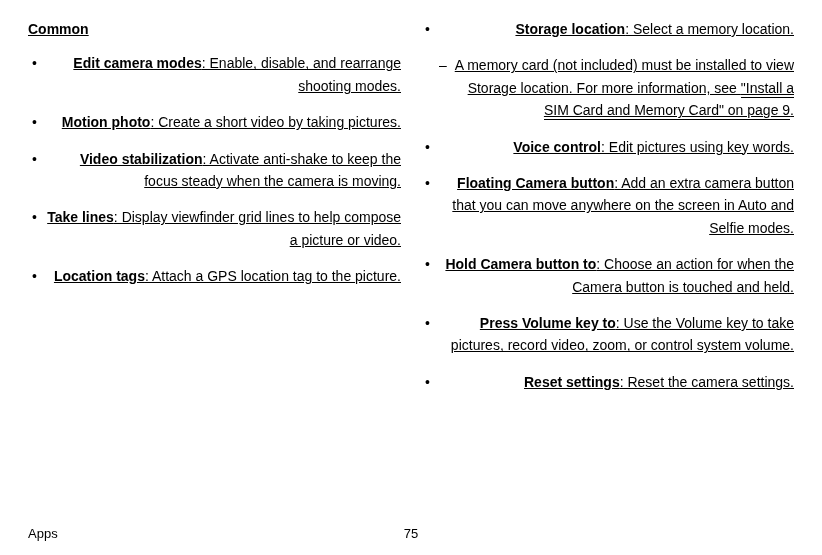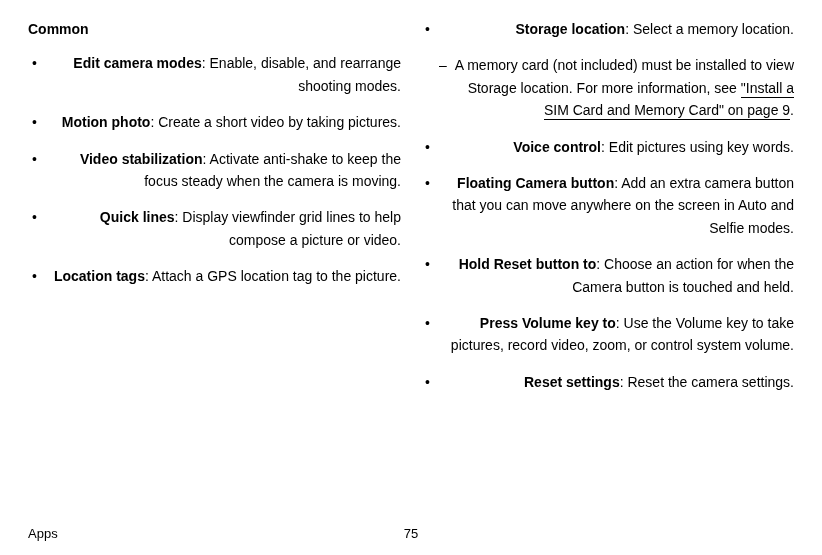--- a/index.html
+++ b/index.html
@@ -10,20 +10,21 @@
       color: #000;
       background: #fff;
       width: 822px;
       height: 555px;
       padding: 18px 28px 12px 28px;
       position: relative;
     }
     .content {
       display: flex;
       gap: 20px;
+      text-decoration: underline;
     }
     .column {
       flex: 1;
     }
     .section-header {
       font-weight: 700;
       margin-bottom: 12px;
       font-size: 14px;
     }
     ul {
@@ -74,34 +75,34 @@
 </head>
 <body>
 
 <div class="content">
   <div class="column">
     <div class="section-header">Common</div>
     <ul>
       <li><span class="term">Edit camera modes</span><span>: Enable, disable, and rearrange shooting modes.</span></li>
       <li><span class="term">Motion photo</span><span>: Create a short video by taking pictures.</span></li>
       <li><span class="term">Video stabilization</span><span>: Activate anti-shake to keep the focus steady when the camera is moving.</span></li>
-      <li><span class="term">Quick lines</span><span>: Display viewfinder grid lines to help compose a picture or video.</span></li>
+      <li><span class="term">Take lines</span><span>: Display viewfinder grid lines to help compose a picture or video.</span></li>
       <li><span class="term">Location tags</span><span>: Attach a GPS location tag to the picture.</span></li>
     </ul>
   </div>
 
   <div class="column">
     <ul>
       <li><span class="term">Storage location</span><span>: Select a memory location.</span></li>
       <li class="sub">
         <span>A memory card (not included) must be installed to view Storage location. For more information, see </span><span class="link">"Install a SIM Card and Memory Card" on page 9</span><span>.</span>
       </li>
       <li><span class="term">Voice control</span><span>: Edit pictures using key words.</span></li>
       <li><span class="term">Floating Camera button</span><span>: Add an extra camera button that you can move anywhere on the screen in Auto and Selfie modes.</span></li>
-      <li><span class="term">Hold Reset button to</span><span>: Choose an action for when the Camera button is touched and held.</span></li>
+      <li><span class="term">Hold Camera button to</span><span>: Choose an action for when the Camera button is touched and held.</span></li>
       <li><span class="term">Press Volume key to</span><span>: Use the Volume key to take pictures, record video, zoom, or control system volume.</span></li>
       <li><span class="term">Reset settings</span><span>: Reset the camera settings.</span></li>
     </ul>
   </div>
 </div>
 
 <div class="footer">
   <span>Apps</span>
   <span class="page-num">75</span>
 </div>

